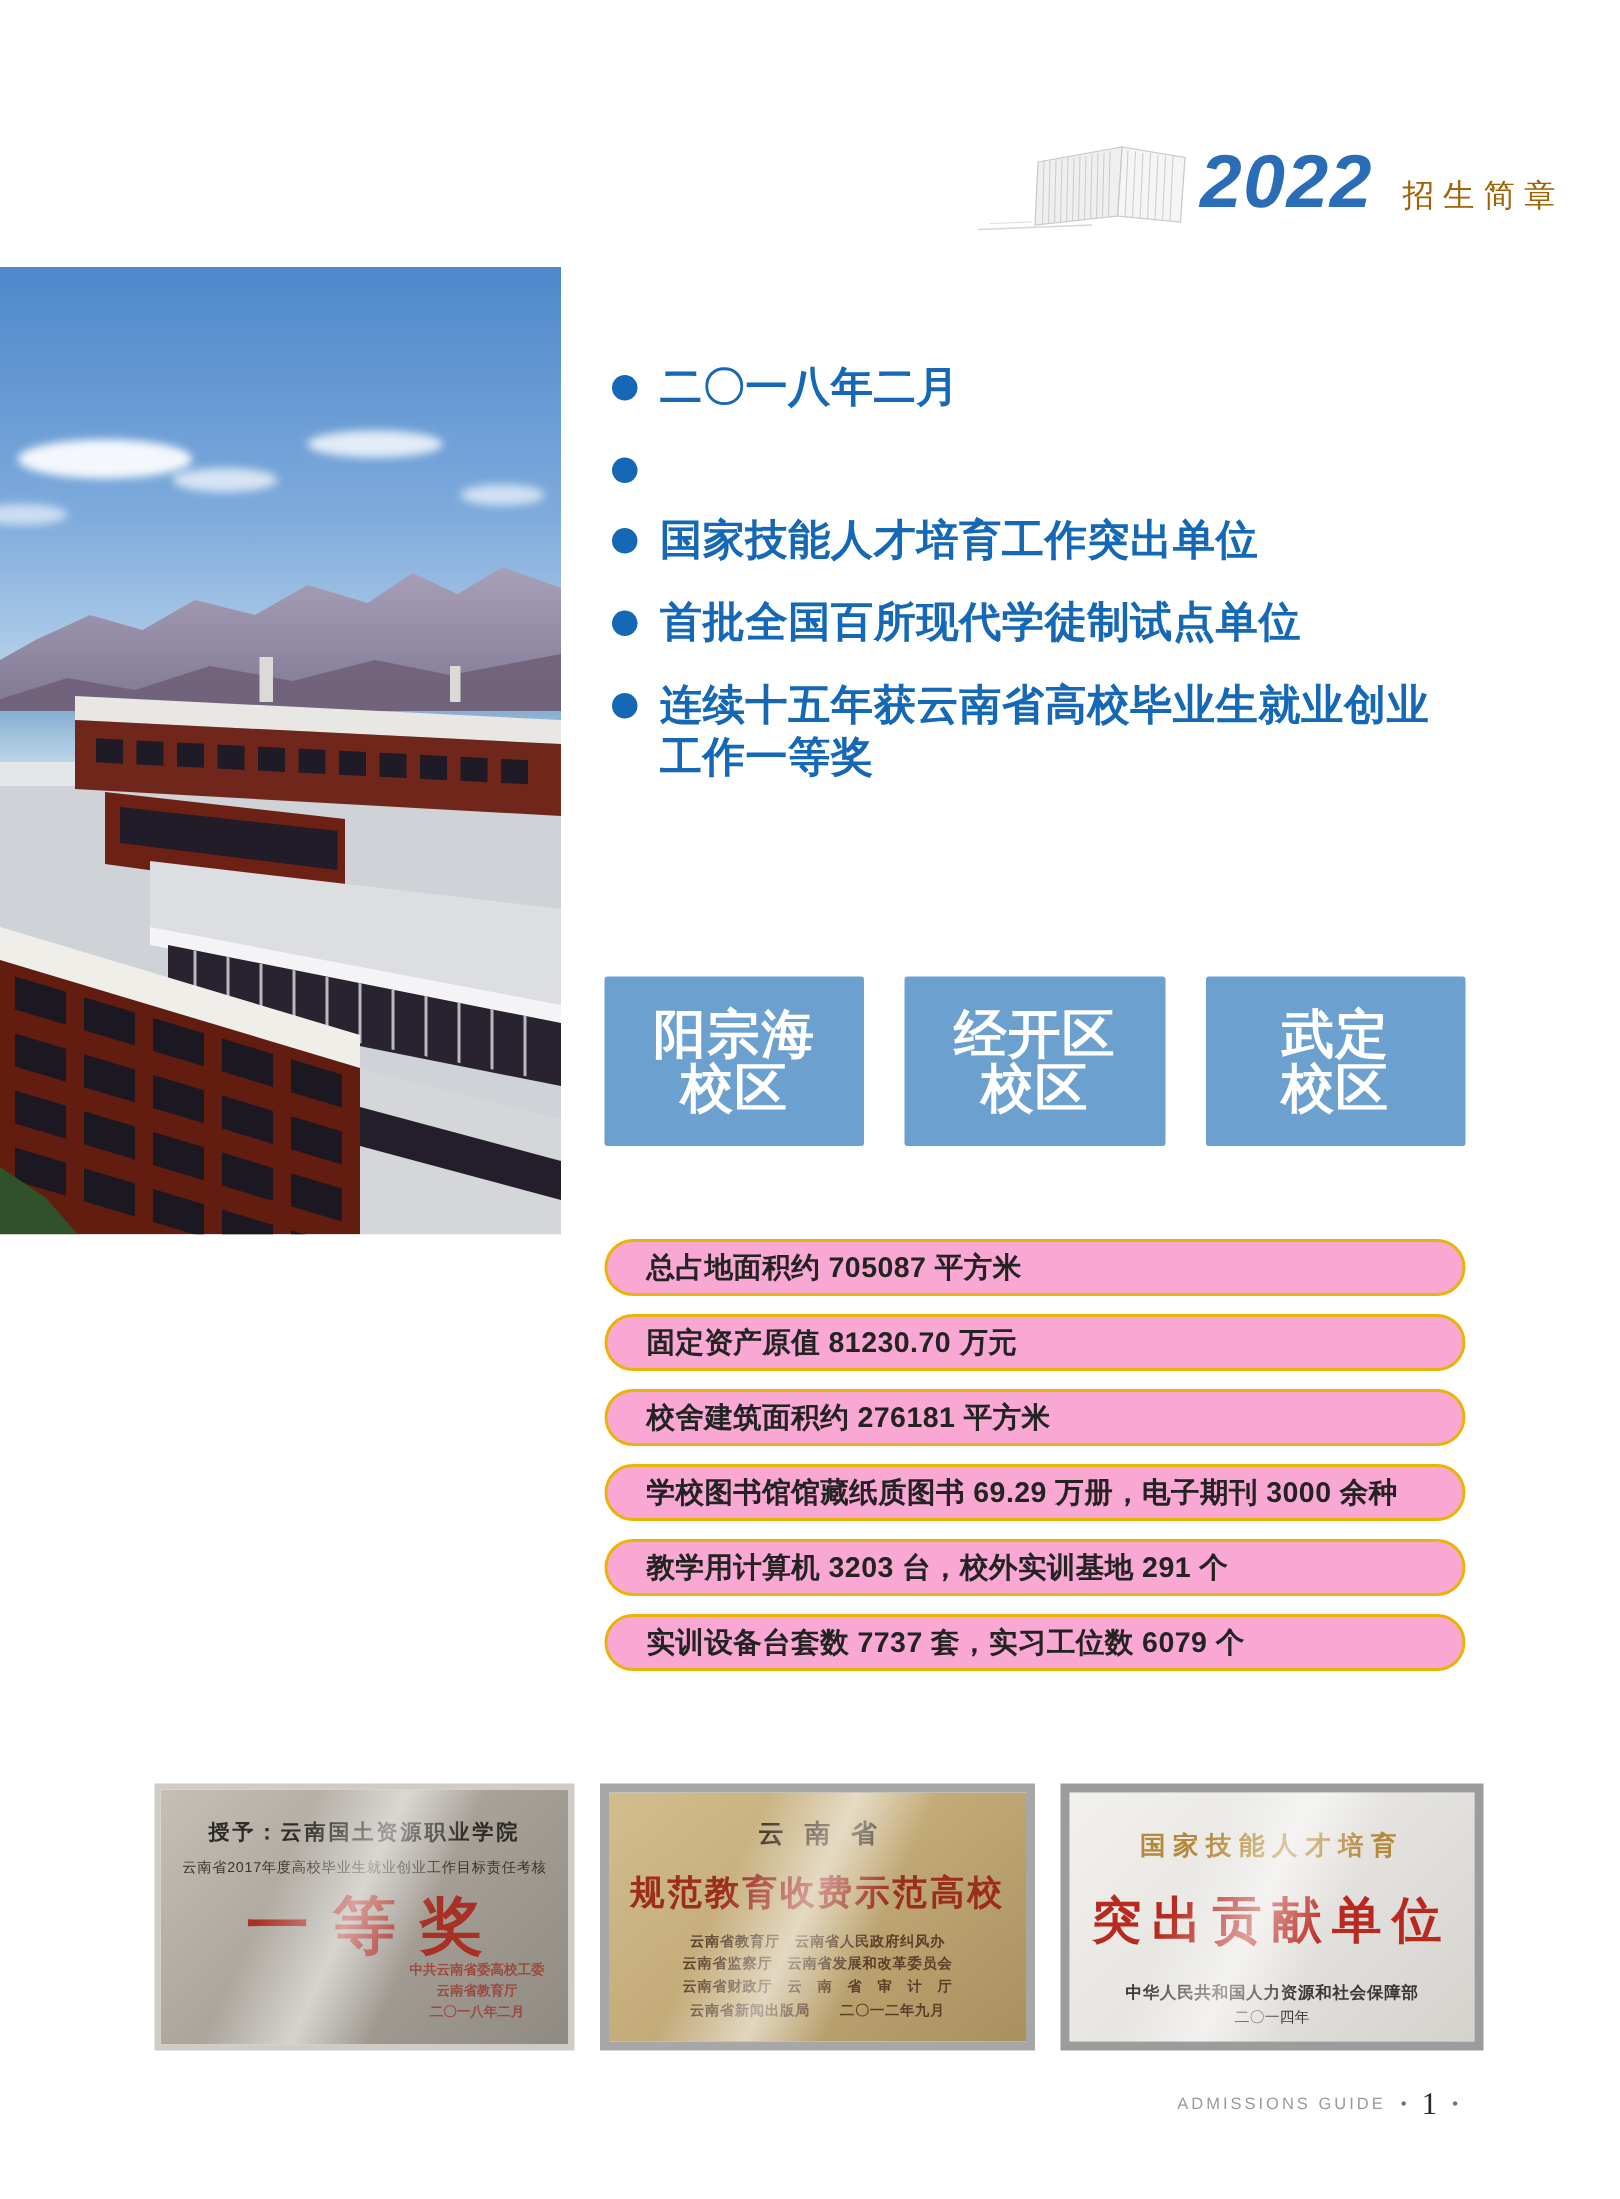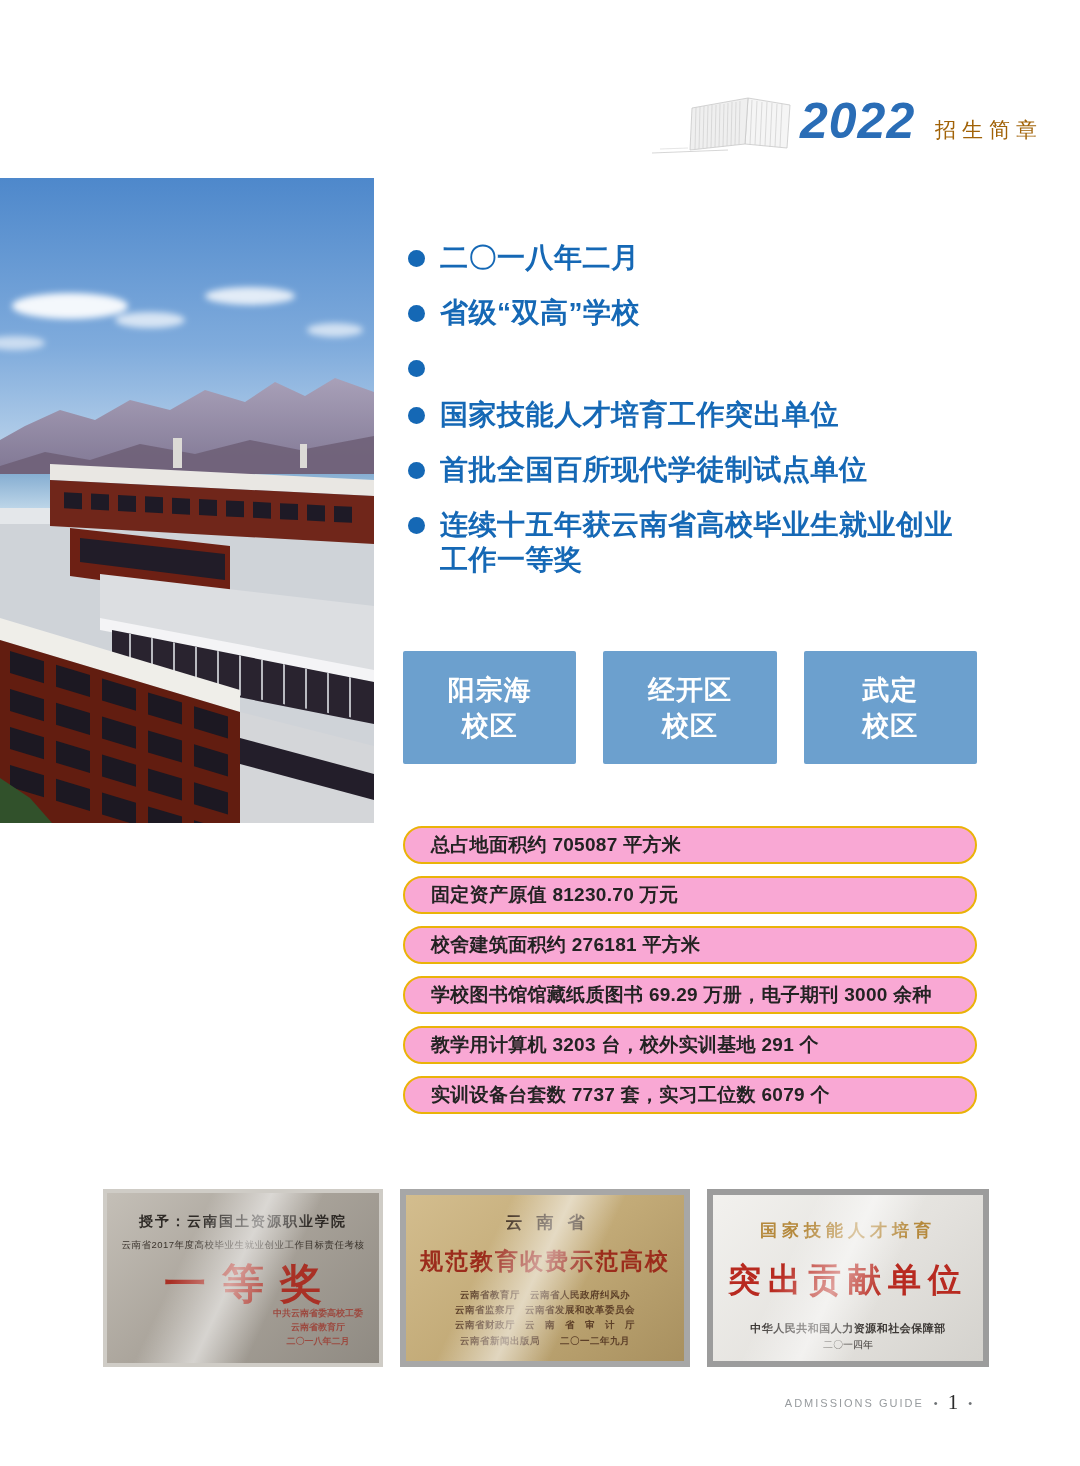--- a/index.html
+++ b/index.html
@@ -31,21 +31,21 @@
   }
   .hl-text{
     font-size:28px;font-weight:bold;color:#1568b5;
     line-height:35px;max-width:532px;letter-spacing:0.5px;
   }
   
   .campuses{position:absolute;left:403px;top:651px;width:574px;display:flex;gap:27px;}
   .campus{
     flex:1 1 0;height:113px;background:#6ca0ce;border-radius:2px;
     display:flex;flex-direction:column;align-items:center;justify-content:center;
-    color:#ffffff;font-size:27px;font-weight:bold;line-height:36px;letter-spacing:1px;
+    color:#ffffff;font-size:35px;font-weight:bold;line-height:36px;letter-spacing:1px;
   }
   
   .stats{position:absolute;left:403px;top:826px;width:574px;}
   .pill{
     box-sizing:border-box;height:38px;margin-bottom:12px;
     border:2px solid #eab308;border-radius:20px;background:#f9a8d4;
     display:flex;align-items:center;padding:0 26px;
     font-size:19px;font-weight:bold;color:#232323;white-space:nowrap;letter-spacing:0.3px;
   }
   
@@ -233,24 +233,20 @@
     </svg>
   </div>
 
   <div class="highlights">
     <div class="hl">
       <span class="hl-dot"></span>
       <span class="hl-text">二〇一八年二月</span>
     </div>
     <div class="hl">
       <span class="hl-dot"></span>
-      <span class="hl-text">省级“双高”学校</span>
-    </div>
-    <div class="hl">
-      <span class="hl-dot"></span>
     </div>
     <div class="hl">
       <span class="hl-dot"></span>
       <span class="hl-text">国家技能人才培育工作突出单位</span>
     </div>
     <div class="hl">
       <span class="hl-dot"></span>
       <span class="hl-text">首批全国百所现代学徒制试点单位</span>
     </div>
     <div class="hl">

